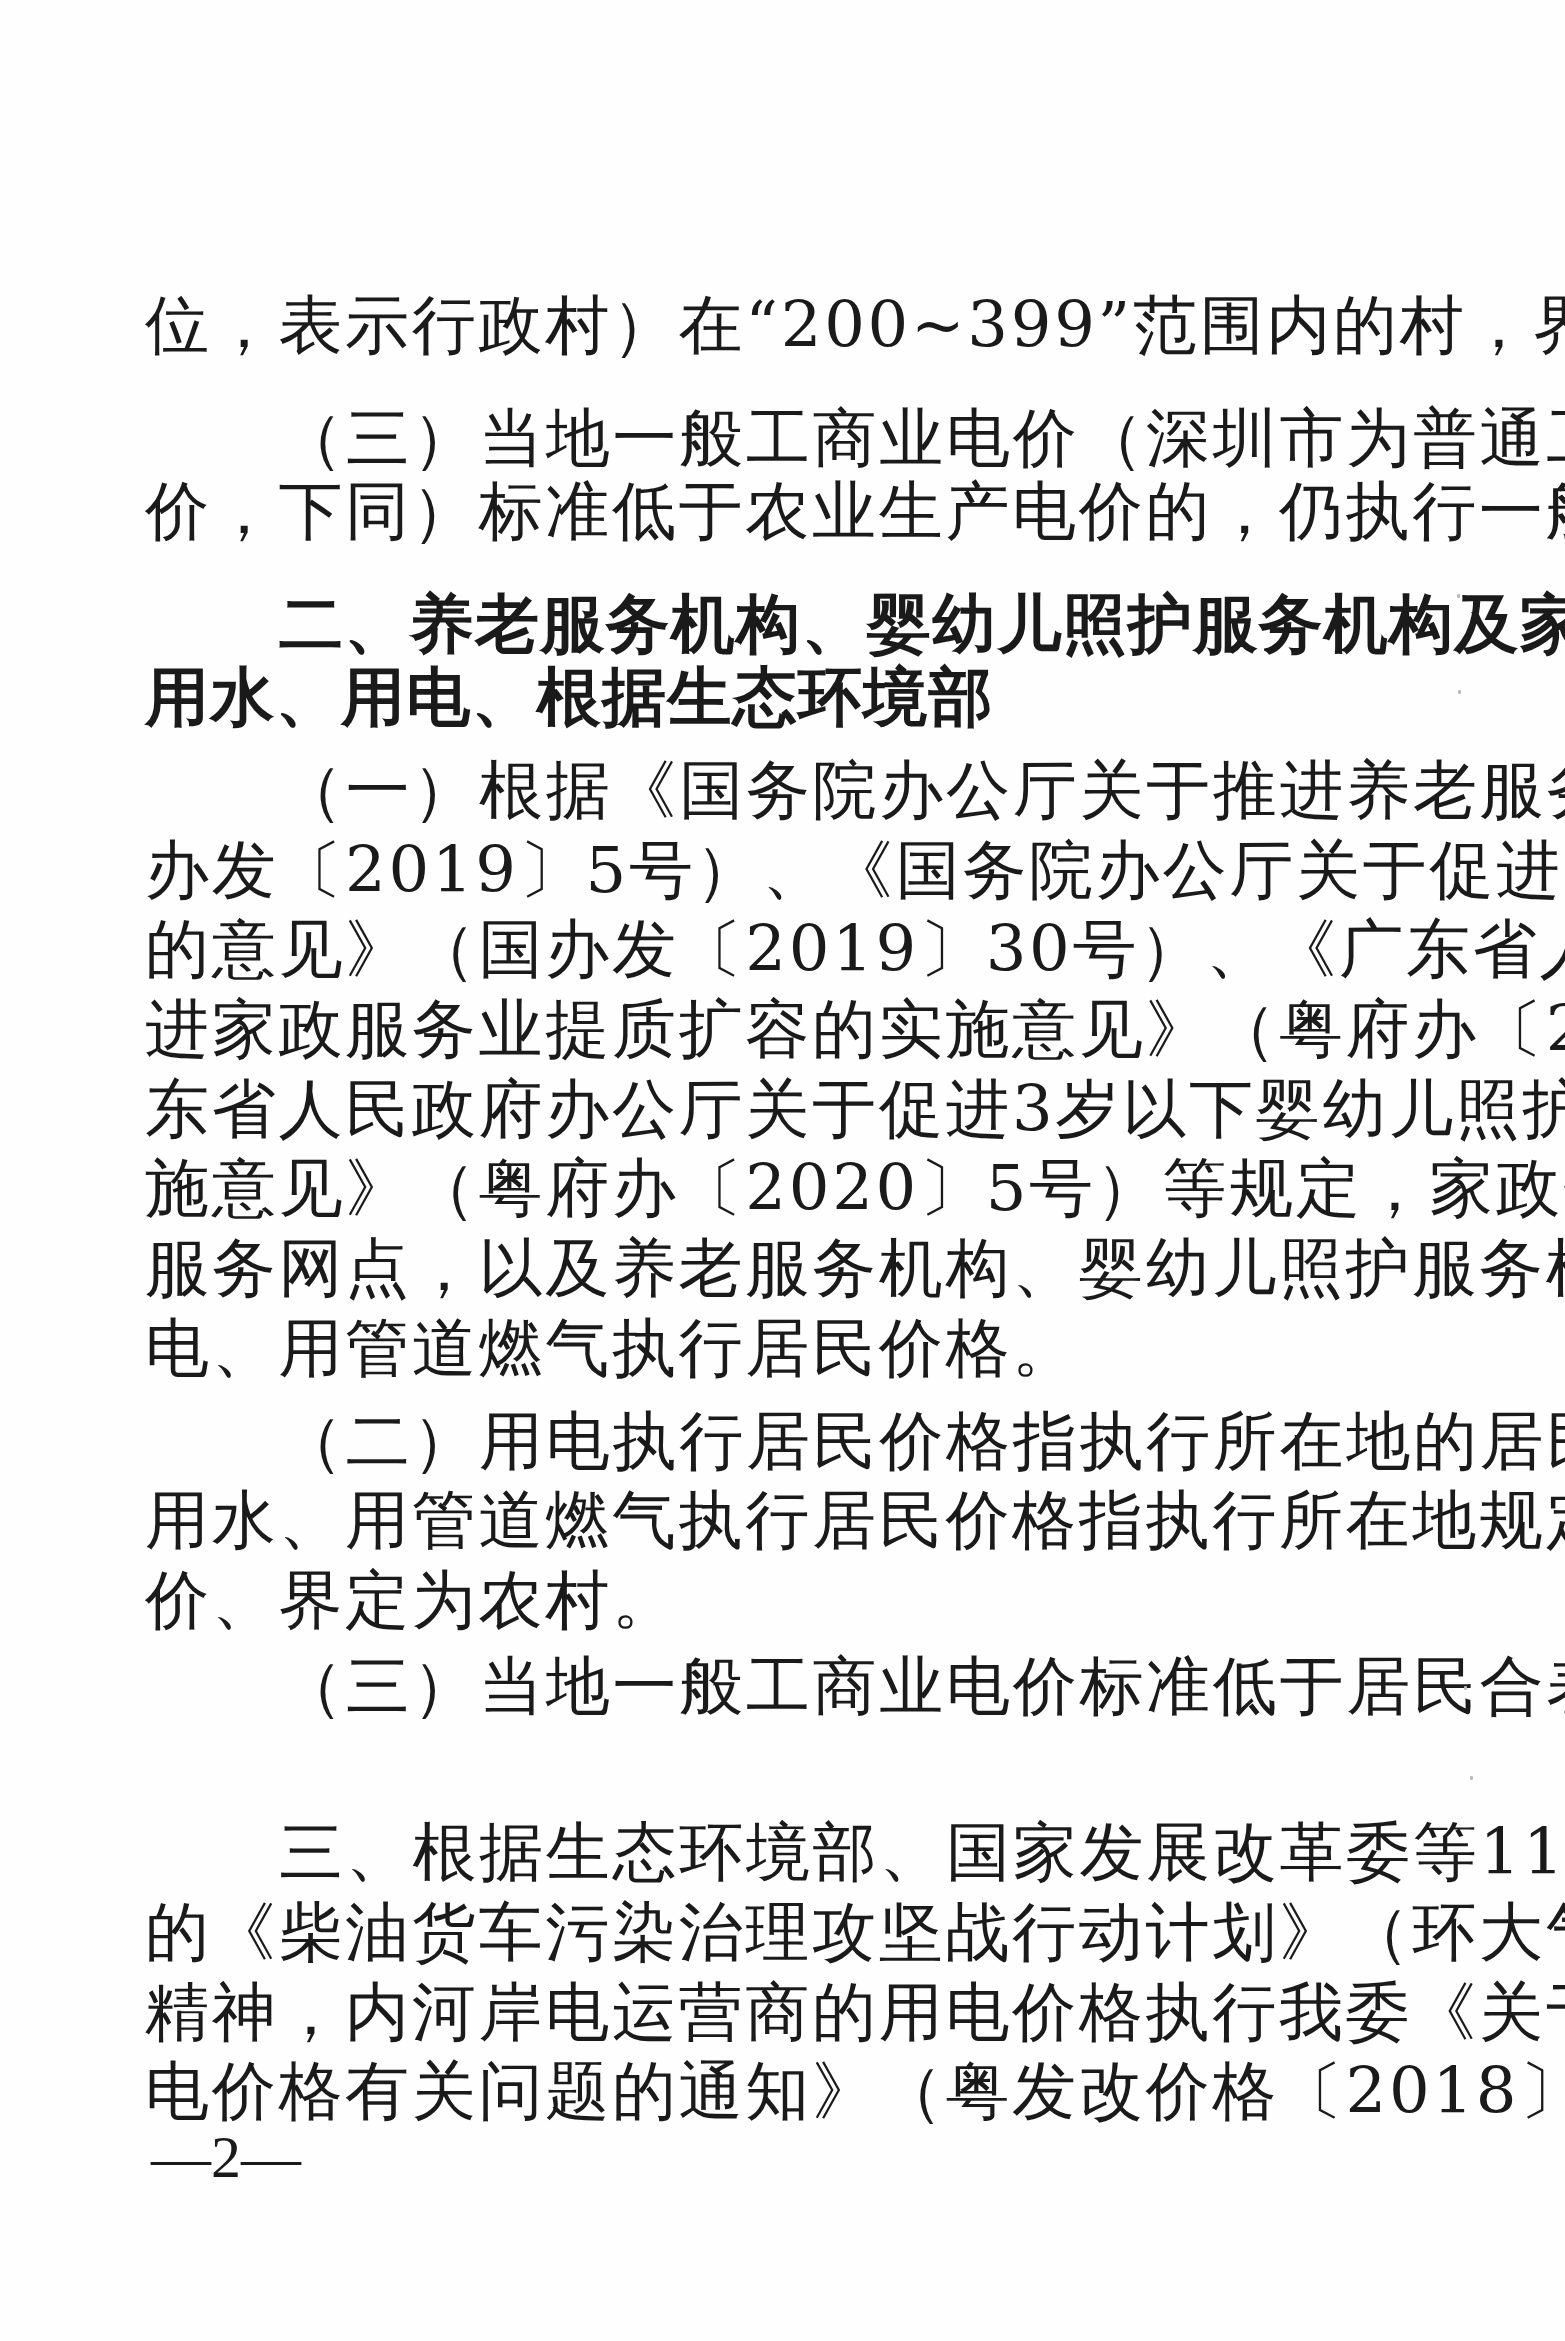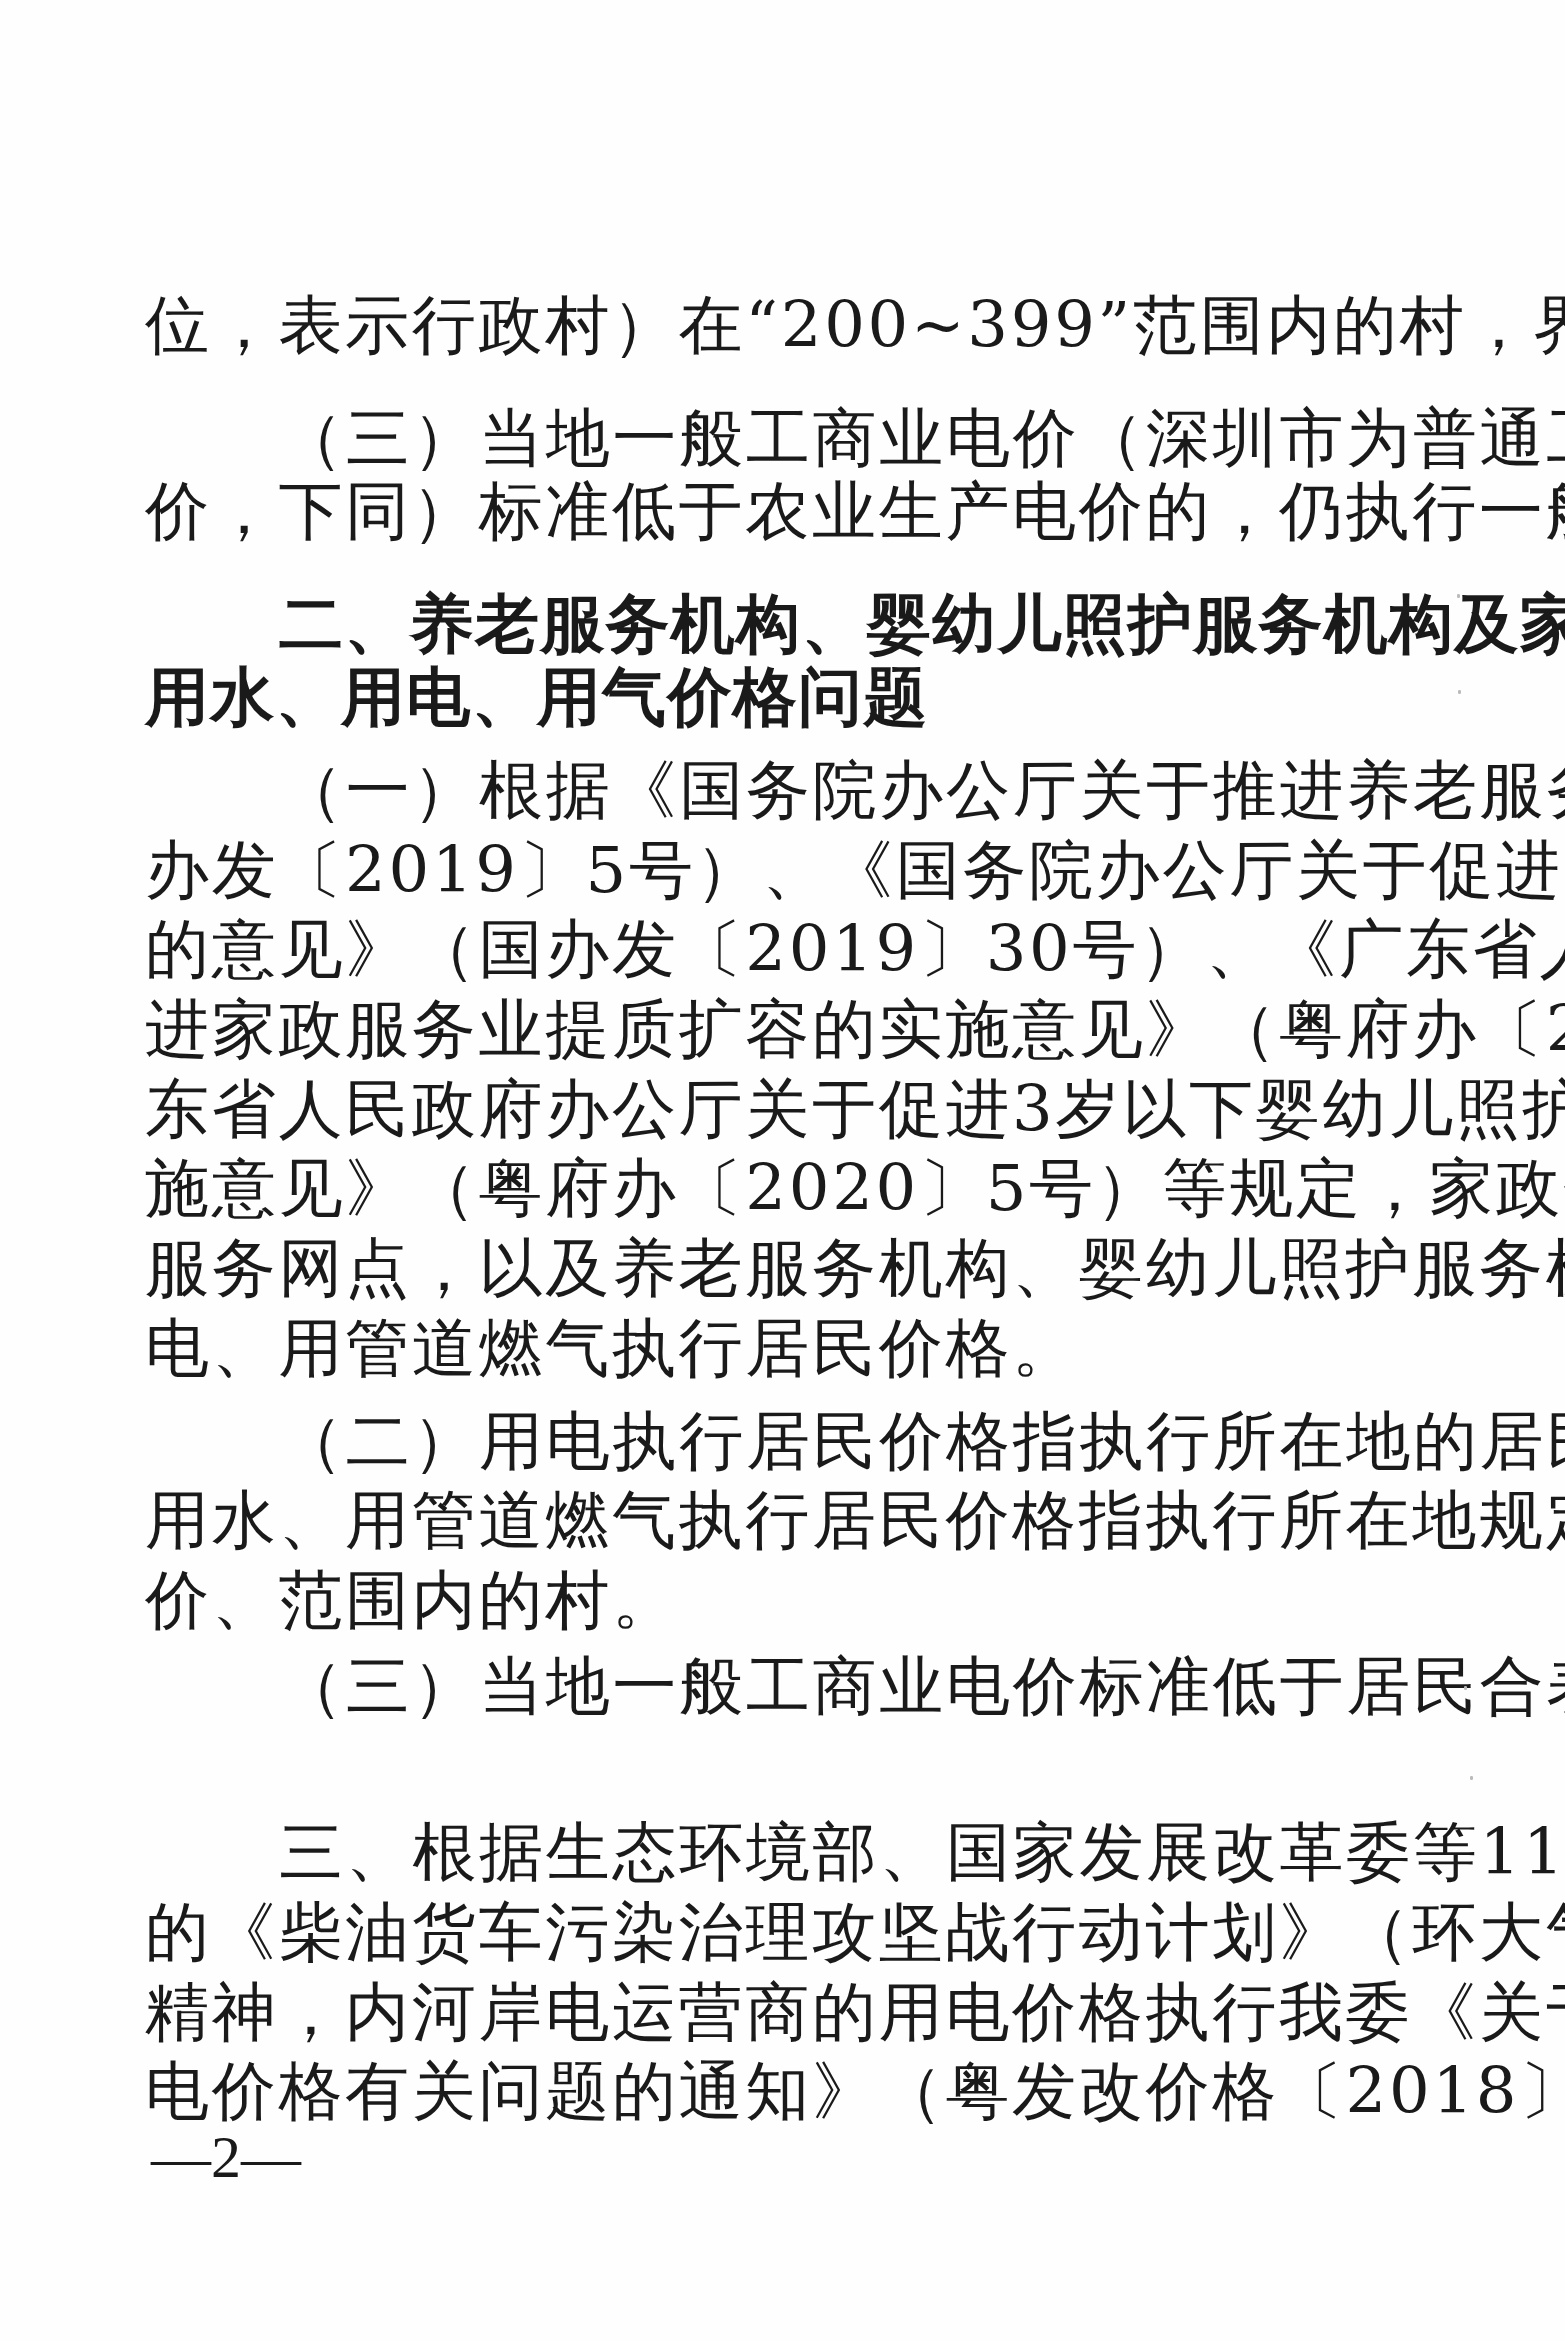--- a/index.html
+++ b/index.html
@@ -61,34 +61,34 @@
 </head>
 <body>
 
 <div class="page">
 
   <div class="line" style="top:285px">位，表示行政村）在“200~399”范围内的村，界定为农村。</div>
   <div class="line indent justify" style="top:398px">（三）当地一般工商业电价（深圳市为普通工商业及其他电</div>
   <div class="line justify" style="top:471px">价，下同）标准低于农业生产电价的，仍执行一般工商业电价。</div>
 
   <div class="line indent justify heading" style="top:584px">二、养老服务机构、婴幼儿照护服务机构及家政服务网点的</div>
-  <div class="line heading" style="top:657px">用水、用电、用气价格问题</div>
+  <div class="line heading" style="top:657px">用水、用电、根据生态环境部</div>
 
   <div class="line indent justify" style="top:750px">（一）根据《国务院办公厅关于推进养老服务发展的意见》（国</div>
   <div class="line justify" style="top:830px">办发〔2019〕5号）、《国务院办公厅关于促进家政服务业提质扩容</div>
   <div class="line justify" style="top:909px">的意见》（国办发〔2019〕30号）、《广东省人民政府办公厅关于促</div>
   <div class="line justify" style="top:989px">进家政服务业提质扩容的实施意见》（粤府办〔2020〕3号）、《广</div>
   <div class="line justify" style="top:1069px">东省人民政府办公厅关于促进3岁以下婴幼儿照护服务发展的实</div>
   <div class="line justify" style="top:1148px">施意见》（粤府办〔2020〕5号）等规定，家政企业在社区设置的</div>
   <div class="line justify" style="top:1228px">服务网点，以及养老服务机构、婴幼儿照护服务机构的用水、用</div>
   <div class="line" style="top:1308px">电、用管道燃气执行居民价格。</div>
 
   <div class="line indent justify" style="top:1401px">（二）用电执行居民价格指执行所在地的居民合表用户电价；</div>
   <div class="line justify" style="top:1480px">用水、用管道燃气执行居民价格指执行所在地规定的居民阶梯水</div>
-  <div class="line" style="top:1560px">价、范围内的村。</div>
+  <div class="line" style="top:1560px">价、界定为农村。</div>
 
   <div class="line indent justify" style="top:1646px">（三）当地一般工商业电价标准低于居民合表用户电价的，</div>
 
   <div class="line indent justify" style="top:1812px">三、根据生态环境部、国家发展改革委等11个单位联合印发</div>
   <div class="line justify" style="top:1892px">的《柴油货车污染治理攻坚战行动计划》（环大气〔2018〕179号）</div>
   <div class="line justify" style="top:1972px">精神，内河岸电运营商的用电价格执行我委《关于港口岸电等用</div>
   <div class="line justify" style="top:2051px">电价格有关问题的通知》（粤发改价格〔2018〕542号）规定的港</div>
 
   <div class="page-number">—2—</div>
 

